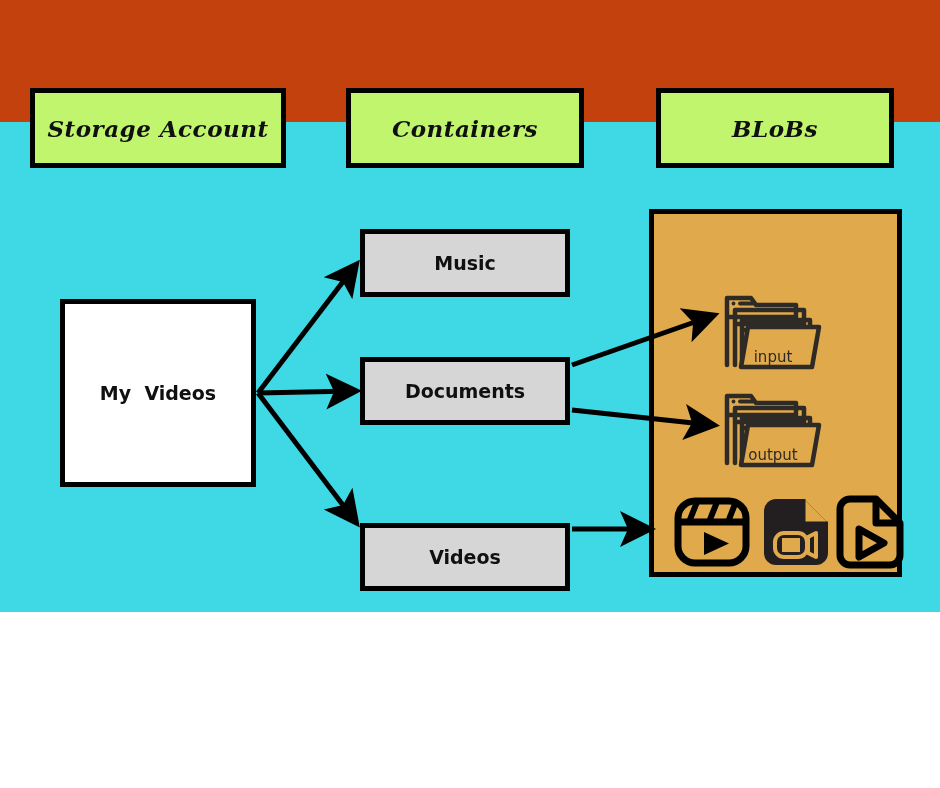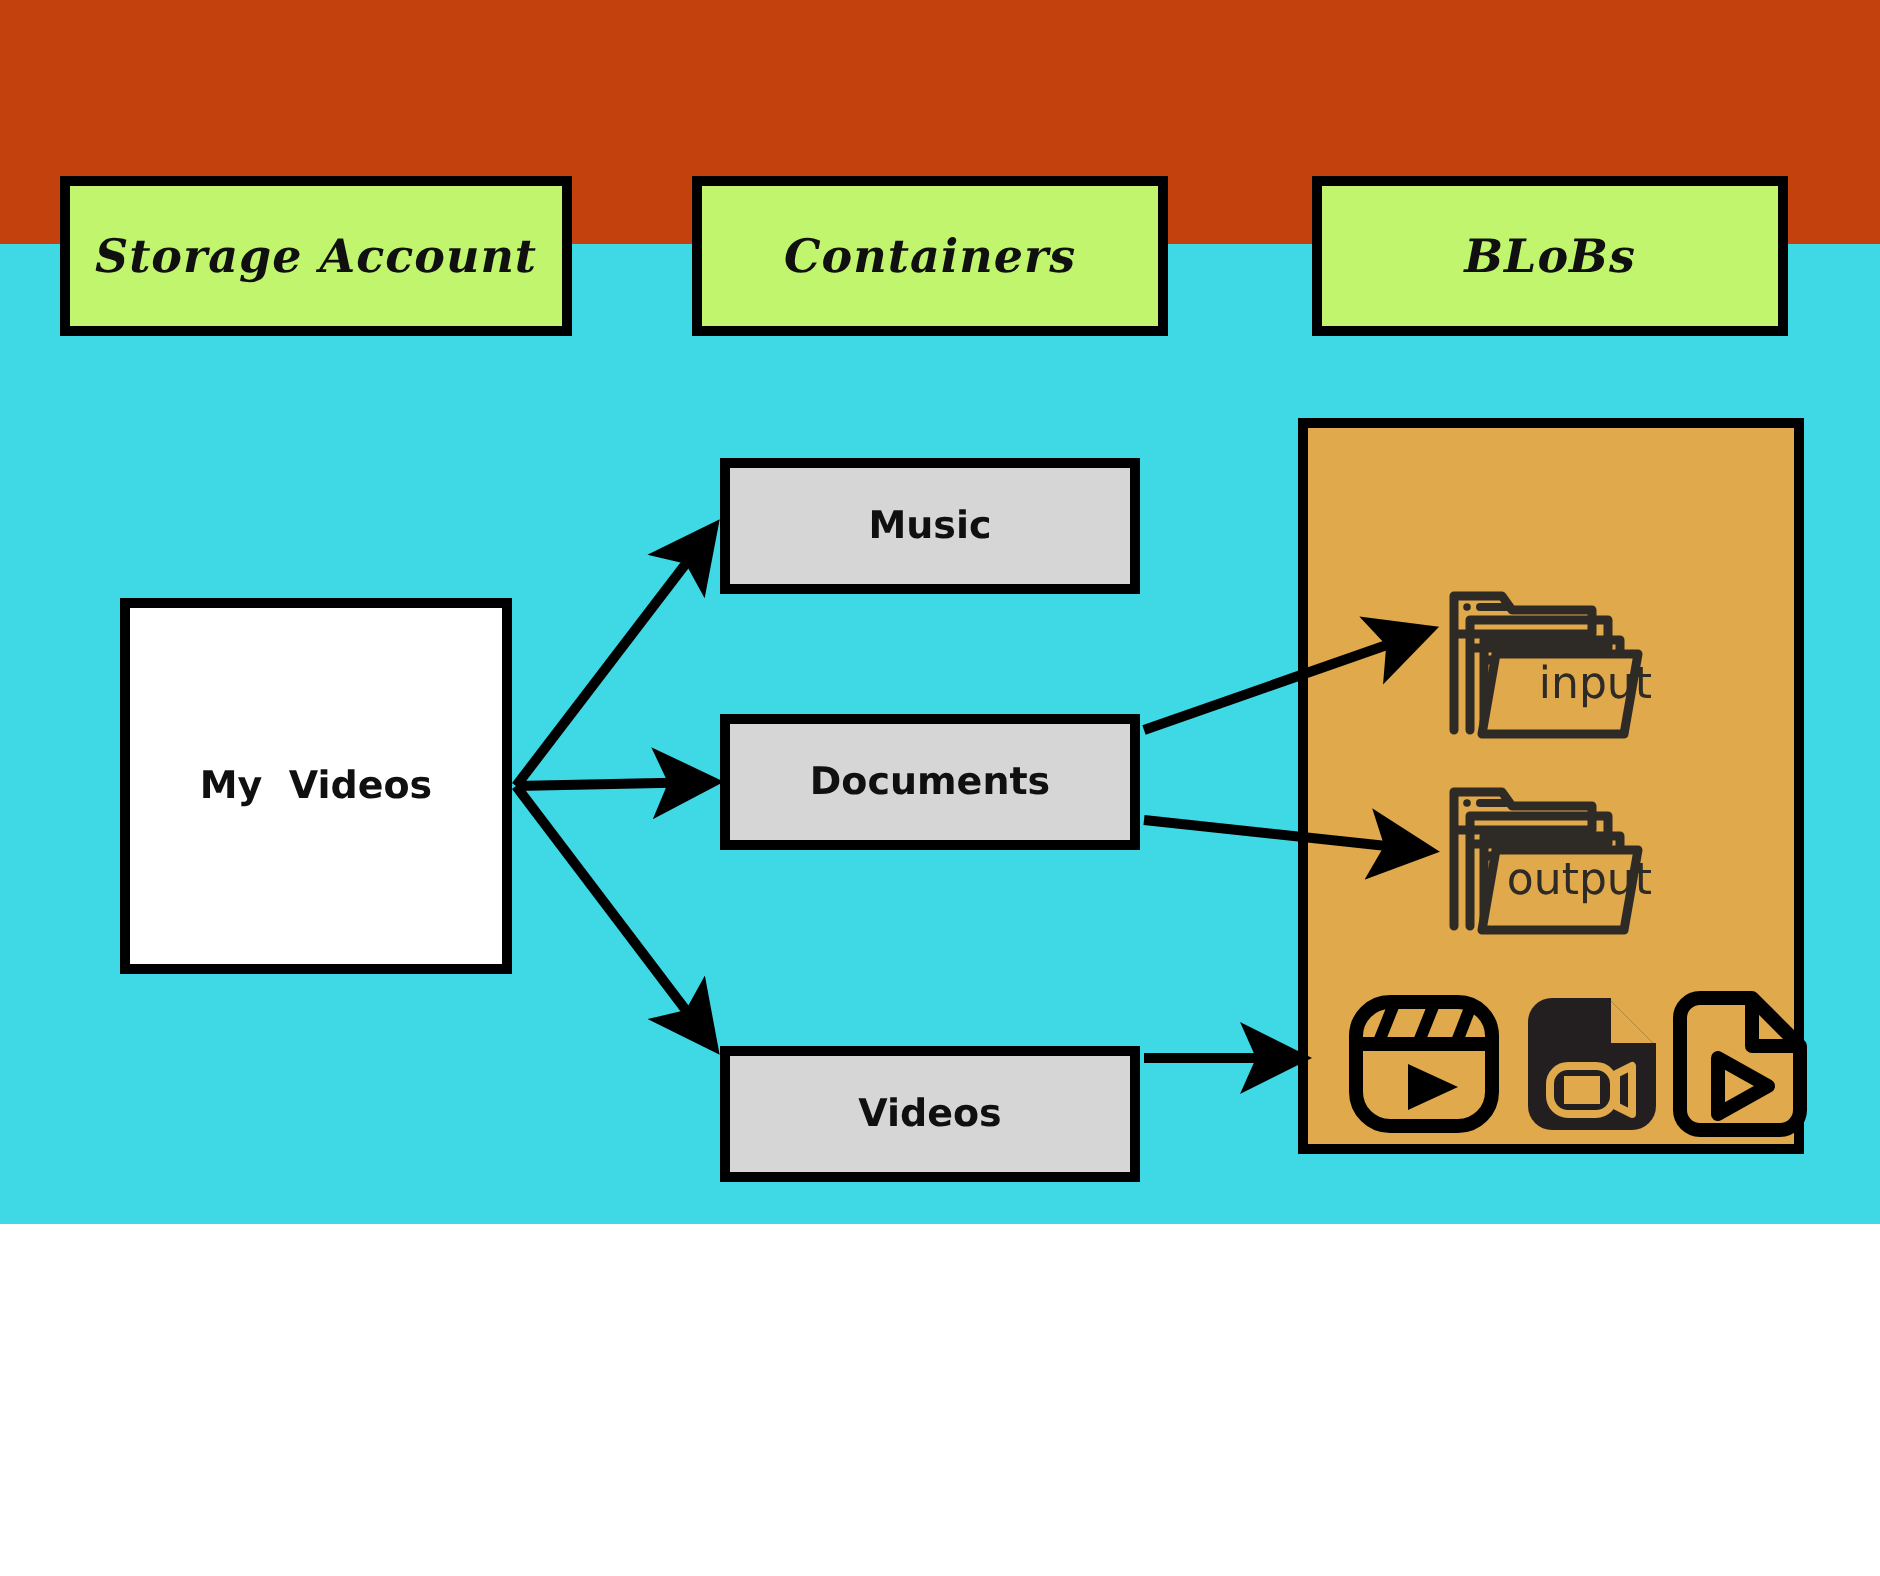--- a/index.html
+++ b/index.html
@@ -115,25 +115,25 @@
     position: absolute;
     width: 106px;
     height: 82px;
   }
   #folder-input  { left: 66px; top: 76px; }
   #folder-output { left: 66px; top: 174px; }
   .folder svg { display: block; width: 106px; height: 82px; }
   .folder-label {
     position: absolute;
     left: 0;
-    top: 40px;
+    top: 58px;
     width: 106px;
-    text-align: right;
+    text-align: center;
     font-family: "DejaVu Sans", sans-serif;
-    font-size: 22px;
+    font-size: 15px;
     color: #2e2a26;
     pointer-events: none;
   }
 
   
   .media-icon {
     position: absolute;
     top: 279px;
     width: 78px;
     height: 78px;

